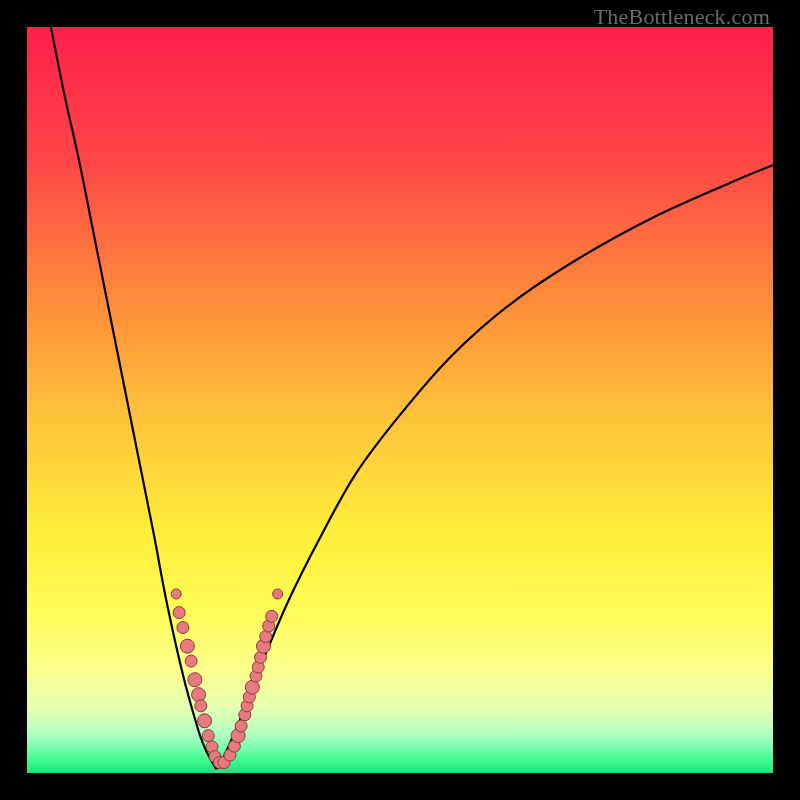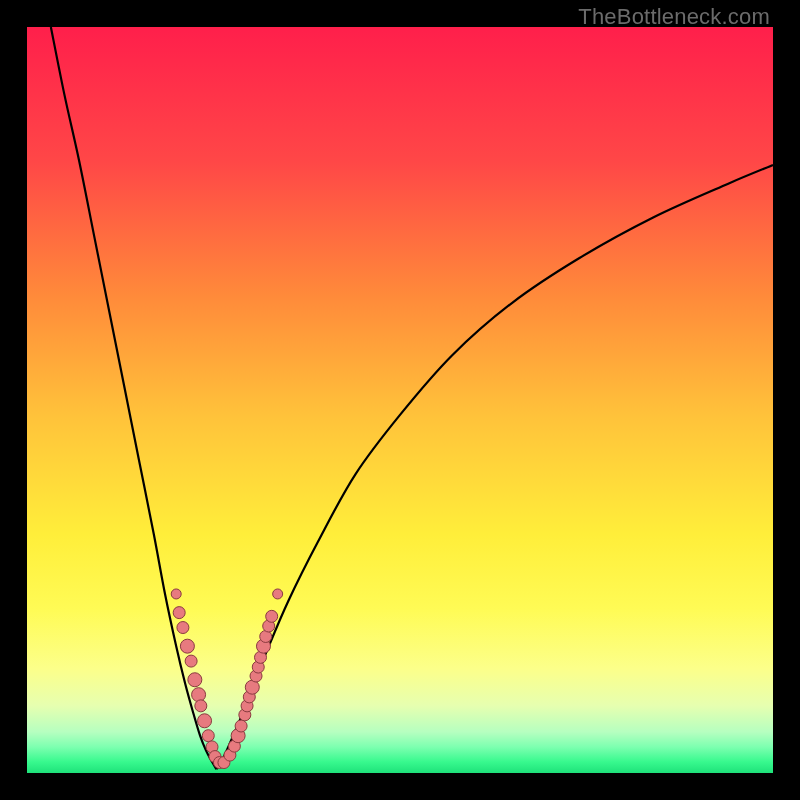--- a/index.html
+++ b/index.html
@@ -30,20 +30,21 @@
   }
   .watermark {
     position: absolute;
     top: 4px;
     right: 30px;
     color: #6b6b6b;
     font-size: 22px;
     font-weight: 400;
     letter-spacing: 0.2px;
     pointer-events: none;
+    font-family: Liberation Serif, serif;
   }
   svg {
     position: absolute;
     inset: 0;
   }
 </style>
 </head>
 <body>
 
 <div class="frame">

